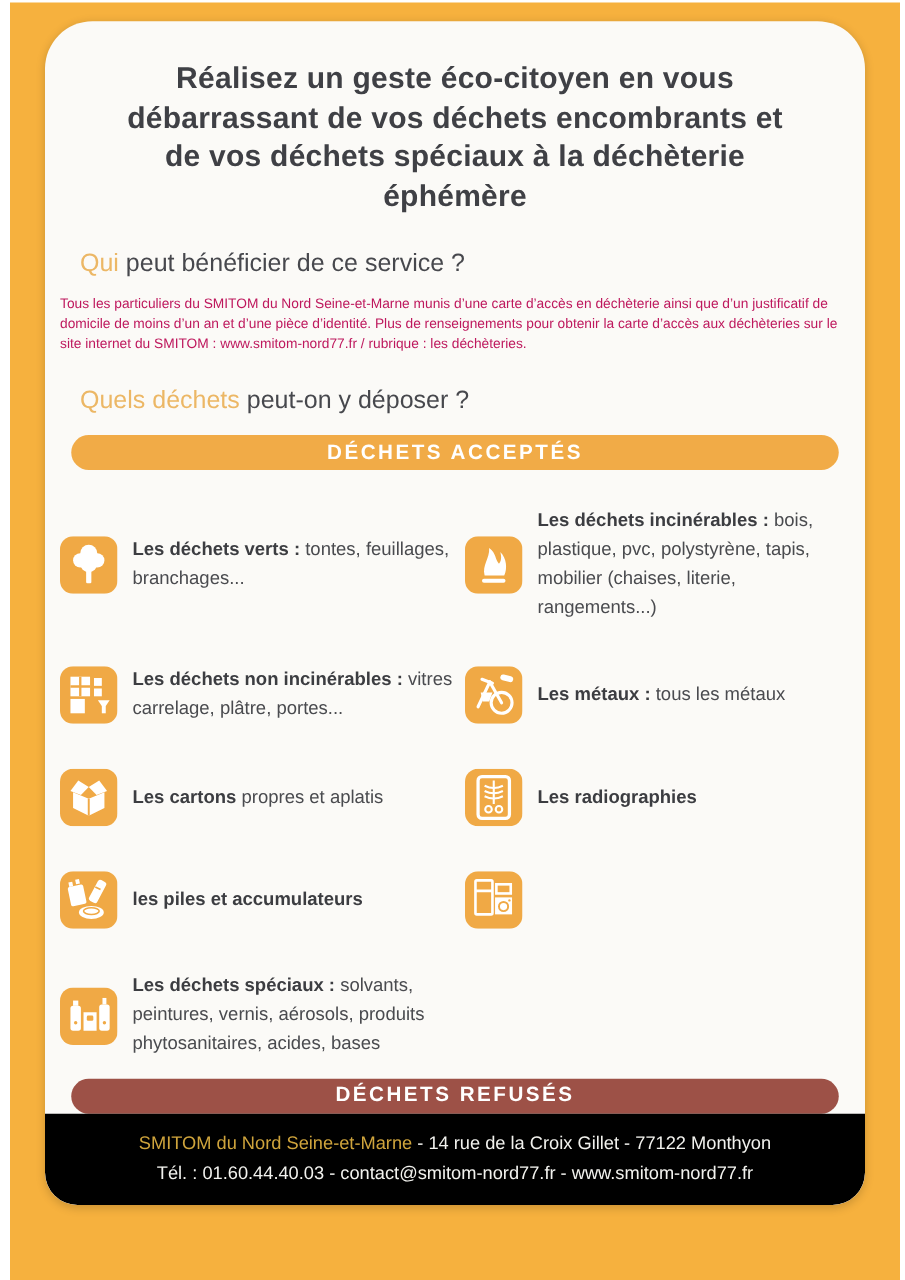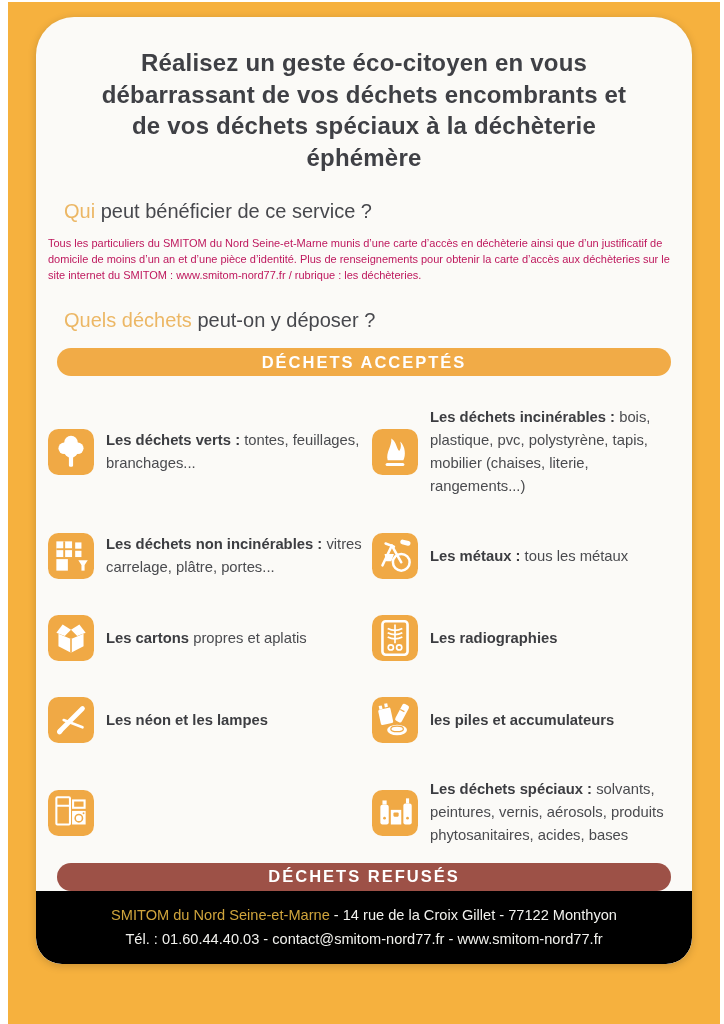--- a/index.html
+++ b/index.html
@@ -151,31 +151,20 @@
           <path d="M15 13 q7 3.5 14 0"></path>
             <path d="M15 17 q7 3.5 14 0"></path>
             <path d="M15 21 q7 3.5 14 0"></path>
           <circle cx="18" cy="31" r="2.5"></circle>
             <circle cx="26" cy="31" r="2.5"></circle>
         </g>
       </svg>
       <p class="txt"><b>Les radiographies</b><span></span></p>
     </div>
 
-    <div class="acc-item">
-      <svg class="ic" viewBox="0 0 44 44">
-        <rect class="bg" width="44" height="44" rx="10"></rect>
-        <g stroke="#fff" stroke-linecap="round" fill="none">
-          <line x1="11" y1="33" x2="33" y2="11" stroke-width="4.5"></line>
-          <line x1="15" y1="22" x2="33" y2="29" stroke-width="2.5"></line>
-        </g>
-        <ellipse cx="11.5" cy="33" rx="3" ry="2.2" fill="#fff" transform="rotate(-45 11.5 33)"></ellipse>
-      </svg>
-      <p class="txt"><b>Les néon et les lampes</b><span></span></p>
-    </div>
 
     <div class="acc-item">
       <svg class="ic" viewBox="0 0 44 44">
         <rect class="bg" width="44" height="44" rx="10"></rect>
         <g fill="#fff">
           <rect x="7" y="11" width="12" height="15" rx="1.5" transform="rotate(-12 13 18)"></rect>
           <rect x="8.5" y="7.5" width="3" height="3.5" transform="rotate(-12 13 18)"></rect>
           <rect x="14" y="6.5" width="3" height="3.5" transform="rotate(-12 13 18)"></rect>
           <rect x="25.5" y="6.5" width="7" height="18" rx="2" transform="rotate(28 29 15)"></rect>
           <ellipse cx="24" cy="31.5" rx="9.5" ry="5"></ellipse>

